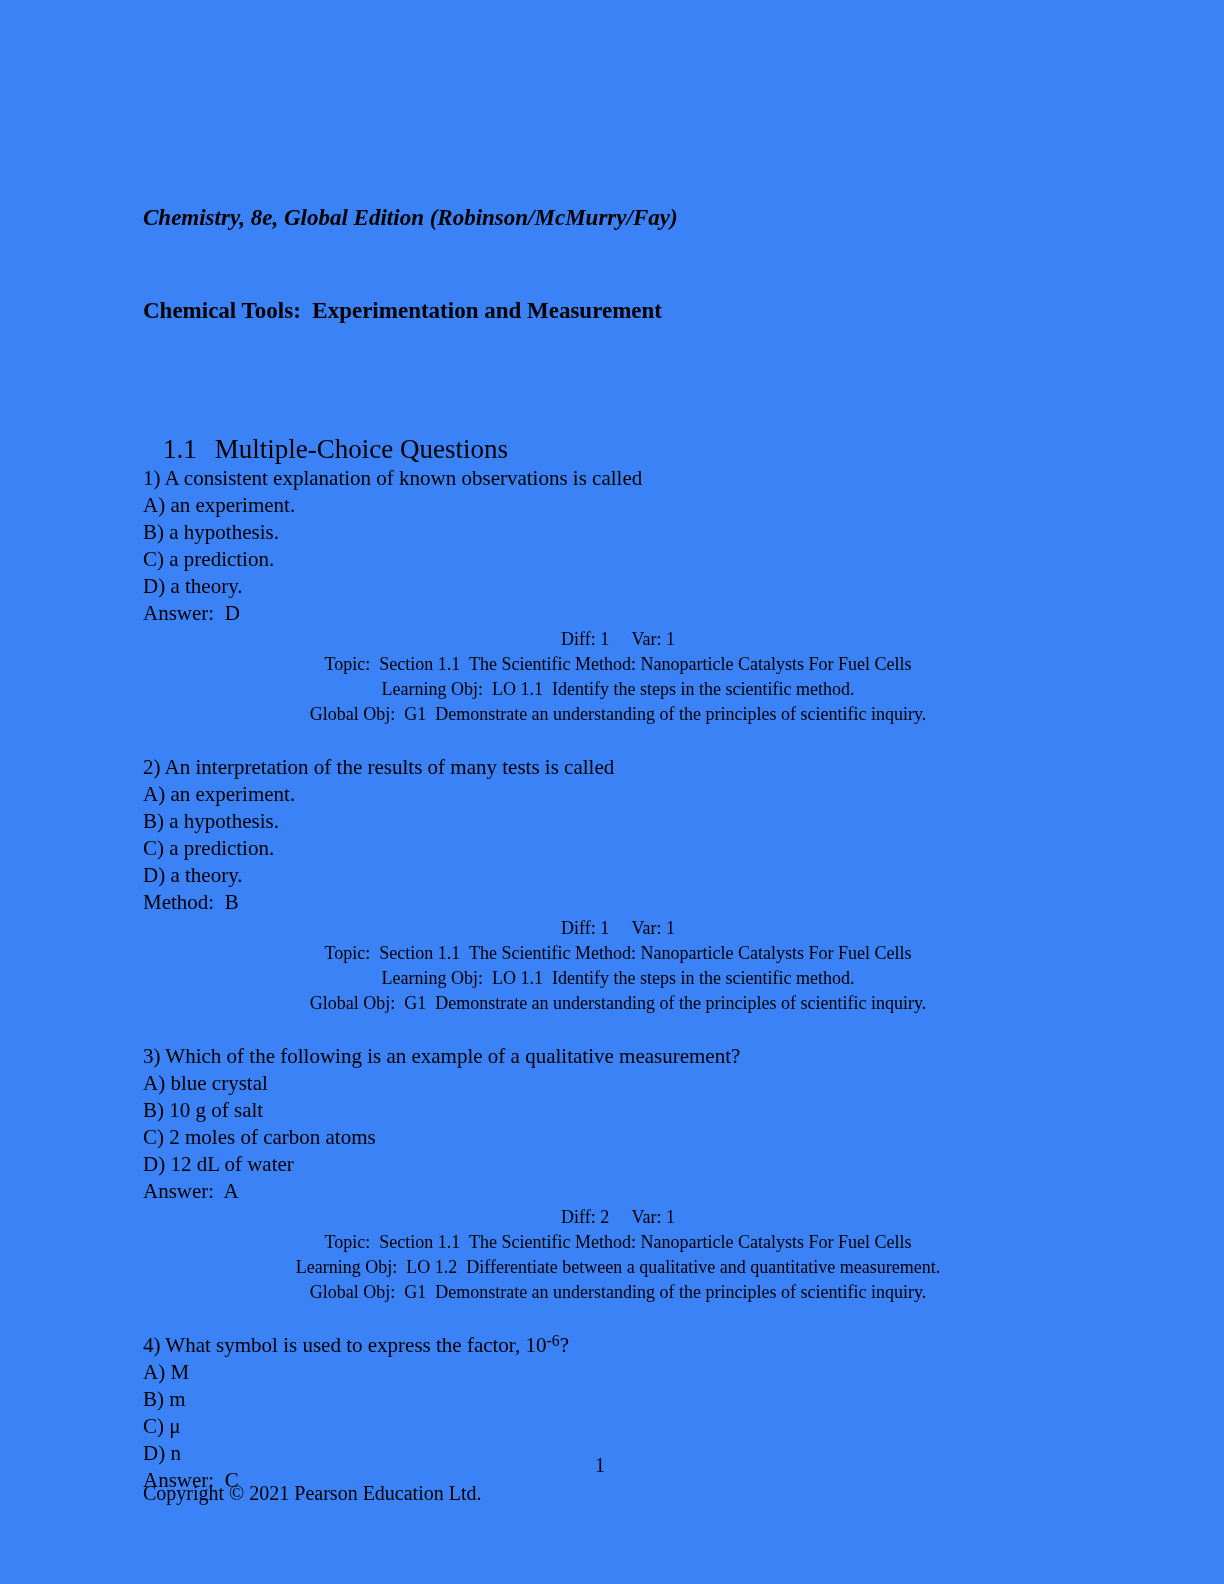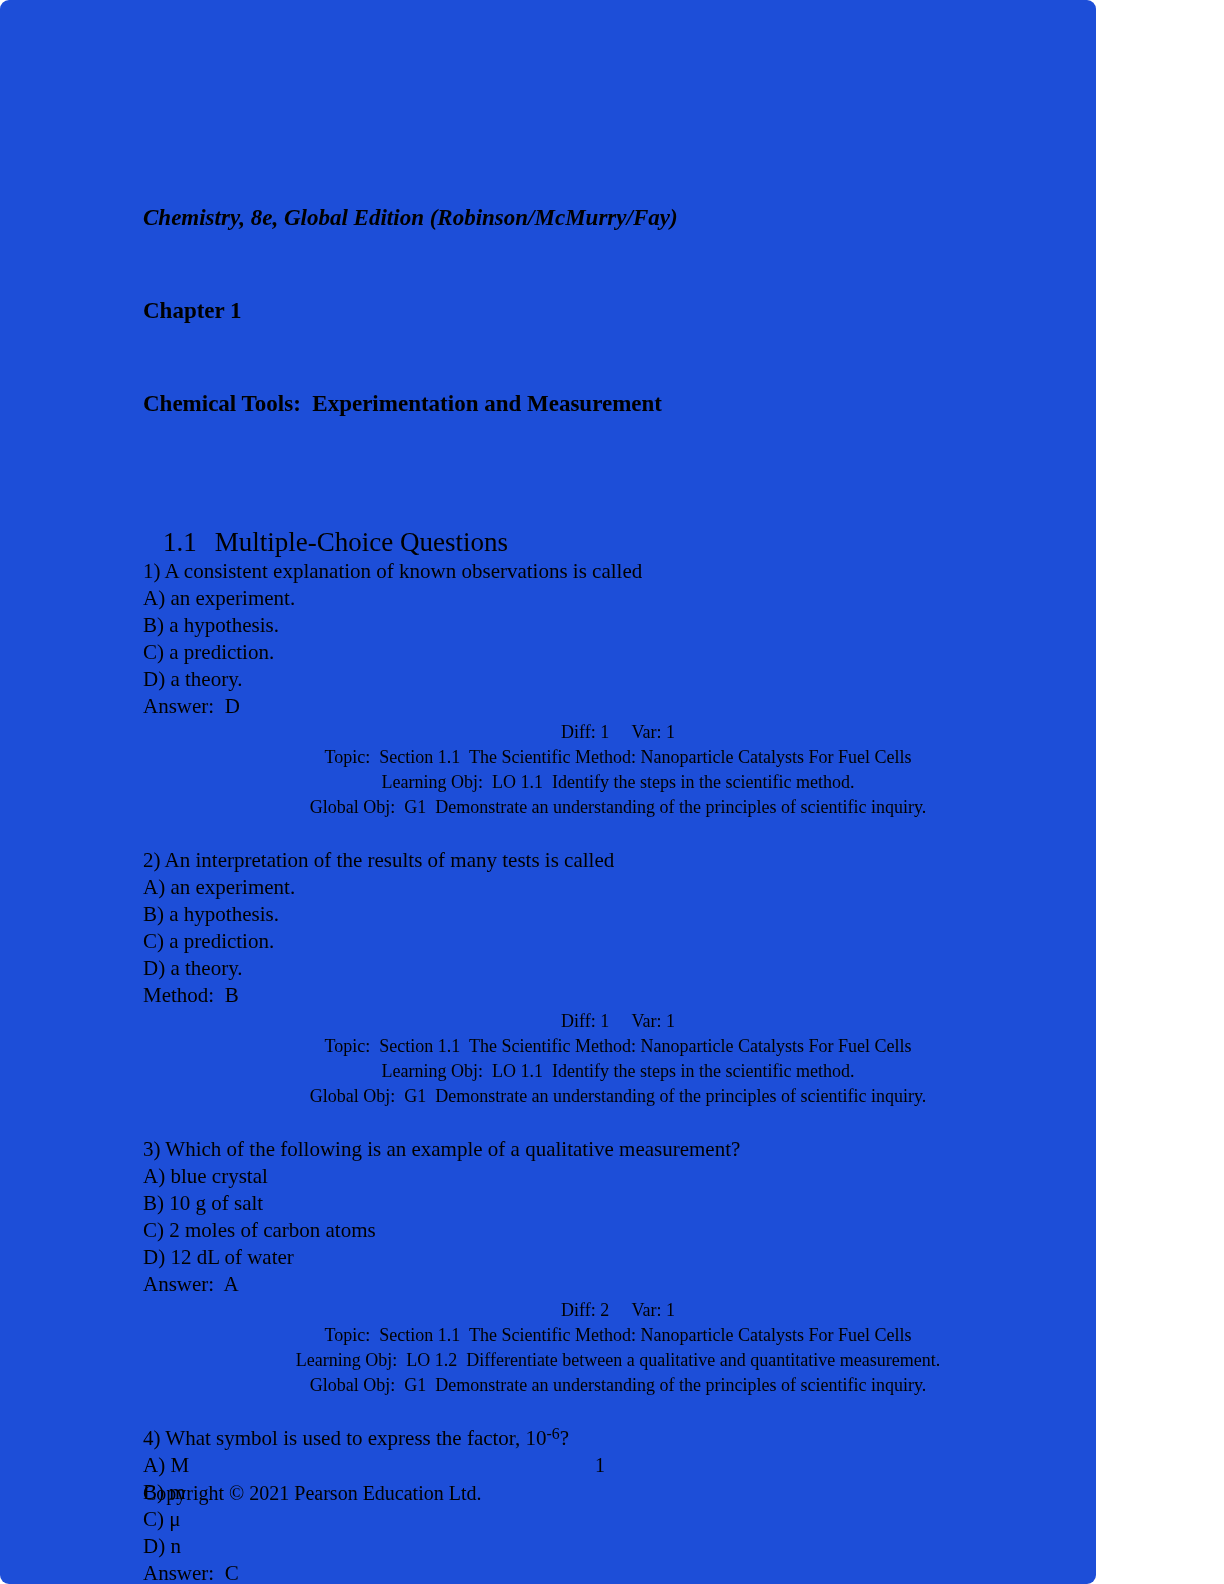--- a/index.html
+++ b/index.html
@@ -2,27 +2,26 @@
 <html><head>
 <meta charset="utf-8">
 <style>
   html, body {
     margin: 0;
     padding: 0;
     background: #ffffff;
   }
   .page {
     position: relative;
-    width: 1096px;
+    width: 1224px;
     height: 1584px;
-    background: #1d4ed8;
+    background: #3b82f6;
     color: #000000;
     font-family: "Liberation Serif", "DejaVu Serif", serif;
     overflow: hidden;
-    border-radius: 9px;
   }
   .content {
     position: absolute;
     left: 143px;
     top: 140px;
     width: 950px;
   }
   .doc-header {
     font-size: 23px;
     font-weight: bold;
@@ -84,21 +83,20 @@
   }
 </style>
 </head>
 <body>
 
 <div class="page">
   <div class="content">
 
     <div class="doc-header">
       <div class="book-title">Chemistry, 8e, Global Edition (Robinson/McMurry/Fay)</div>
-      <div>Chapter 1</div>
       <div>Chemical Tools:  Experimentation and Measurement</div>
     </div>
 
     <div class="section-heading">
       <span class="section-number">1.1</span><span>Multiple-Choice Questions</span>
     </div>
 
     <div class="question">
       <div class="qline">1) A consistent explanation of known observations is called</div>
       <div class="qline">A) an experiment.</div>

